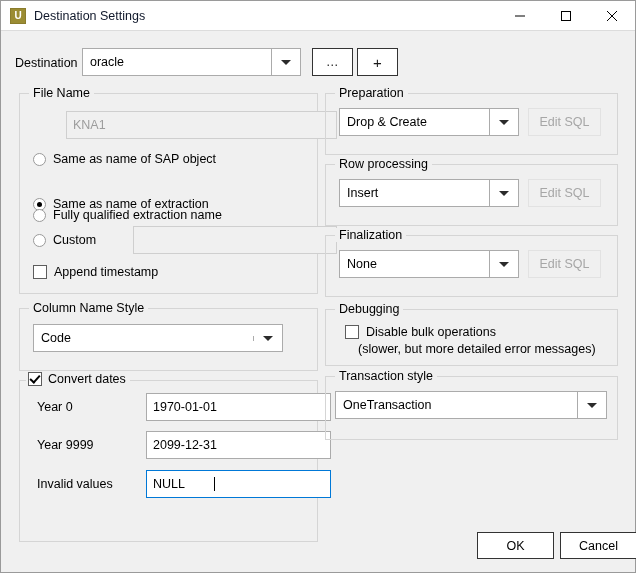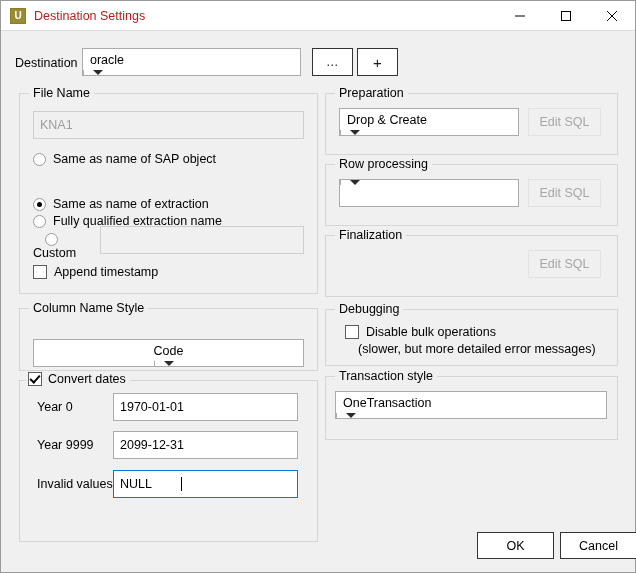--- a/index.html
+++ b/index.html
@@ -50,21 +50,21 @@
     color: #ffffff;
     font-size: 10px;
     font-weight: bold;
     line-height: 14px;
     text-align: center;
     font-family: "Liberation Sans", sans-serif;
     flex: none;
   }
   .title-text {
     font-size: 12.5px;
-    color: #b91c1c;
+    color: #0f172a;
     flex: 1;
   }
   .win-btns {
     display: flex;
     height: 29px;
     flex: none;
   }
   .win-btn {
     width: 46px;
     height: 29px;
@@ -97,20 +97,21 @@
     border: 1px solid #ababab;
     background: #ffffff;
     font-family: "Liberation Sans", sans-serif;
     font-size: 12.5px;
     color: #000000;
     padding: 0 6px;
     display: flex;
     align-items: center;
     white-space: nowrap;
     overflow: hidden;
+    margin-left: 33px;
   }
   .textbox.disabled {
     background: #f0f0f0;
     border-color: #cfcfcf;
     color: #9d9d9d;
   }
   .textbox.focused {
     border: 1px solid #0078d7;
   }
   .caret {
@@ -122,21 +123,20 @@
   }
 
   
   .combo {
     position: absolute;
     box-sizing: border-box;
     display: flex;
     border: 1px solid #ababab;
     background: #ffffff;
     height: 28px;
-    flex-direction: column;
   }
   .combo .combo-text {
     flex: 1;
     display: flex;
     align-items: center;
     padding: 0 7px;
     font-size: 12.5px;
     white-space: nowrap;
     overflow: hidden;
   }
@@ -324,41 +324,41 @@
     </div>
 
     <div class="radio" style="left:32px; top:121px;">
       <span class="dot"></span>
       <span class="rlabel">Same as name of SAP object</span>
     </div>
     <div class="radio checked" style="left:32px; top:146px;margin-top:20px;">
       <span class="dot"></span>
       <span class="rlabel">Same as name of extraction</span>
     </div>
-    <div class="radio" style="left:32px; top:183px;">
+    <div class="radio" style="left:32px; top:177px;">
       <span class="dot"></span>
       <span class="rlabel">Fully qualified extraction name</span>
     </div>
-    <div class="radio" style="left:32px; top:202px;flex-direction:column;">
+    <div class="radio" style="left:32px; top:202px;">
       <span class="dot"></span>
       <span class="rlabel">Custom</span>
     </div>
     <div class="textbox disabled" style="left:99px; top:195px; width:204px; height:28px;">
       <span></span>
     </div>
 
     <div class="check" style="left:32px; top:234px;">
       <span class="box"></span>
       <span class="clabel">Append timestamp</span>
     </div>
 
     <div class="group" style="left:18px; top:277px; width:299px; height:63px;">
       <div class="group-title">Column Name Style</div>
     </div>
-    <div class="combo" style="left:32px; top:308px; width:271px;align-items:center;">
+    <div class="combo" style="left:32px; top:293px; width:250px;align-items:center;">
       <div class="combo-text">Code</div>
       <div class="combo-arrow">
           <span class="arrow-glyph"></span>
         </div>
     </div>
 
     <div class="group" style="left:18px; top:349px; width:299px; height:162px;">
       <div class="group-title with-check">
         <span class="box checked" style="margin-right:6px;"></span>
         <span>Convert dates</span>
@@ -391,30 +391,37 @@
         </div>
     </div>
     <div class="btn flat" style="left:527px; top:77px; width:73px; height:28px;">
       <span>Edit SQL</span>
     </div>
 
     <div class="group" style="left:324px; top:133px; width:293px; height:62px;">
       <div class="group-title">Row processing</div>
     </div>
     <div class="combo" style="left:338px; top:148px; width:180px;">
+      <div class="combo-text">Insert</div>
       <div class="combo-arrow">
           <span class="arrow-glyph"></span>
         </div>
     </div>
     <div class="btn flat" style="left:527px; top:148px; width:73px; height:28px;">
       <span>Edit SQL</span>
     </div>
 
     <div class="group" style="left:324px; top:204px; width:293px; height:62px;">
       <div class="group-title">Finalization</div>
+    </div>
+    <div class="combo" style="left:338px; top:219px; width:180px;">
+      <div class="combo-text">None</div>
+      <div class="combo-arrow">
+          <span class="arrow-glyph"></span>
+        </div>
     </div>
     <div class="btn flat" style="left:527px; top:219px; width:73px; height:28px;">
       <span>Edit SQL</span>
     </div>
 
     <div class="group" style="left:324px; top:278px; width:293px; height:57px;">
       <div class="group-title">Debugging</div>
     </div>
     <div class="check" style="left:344px; top:294px;">
       <span class="box"></span>

